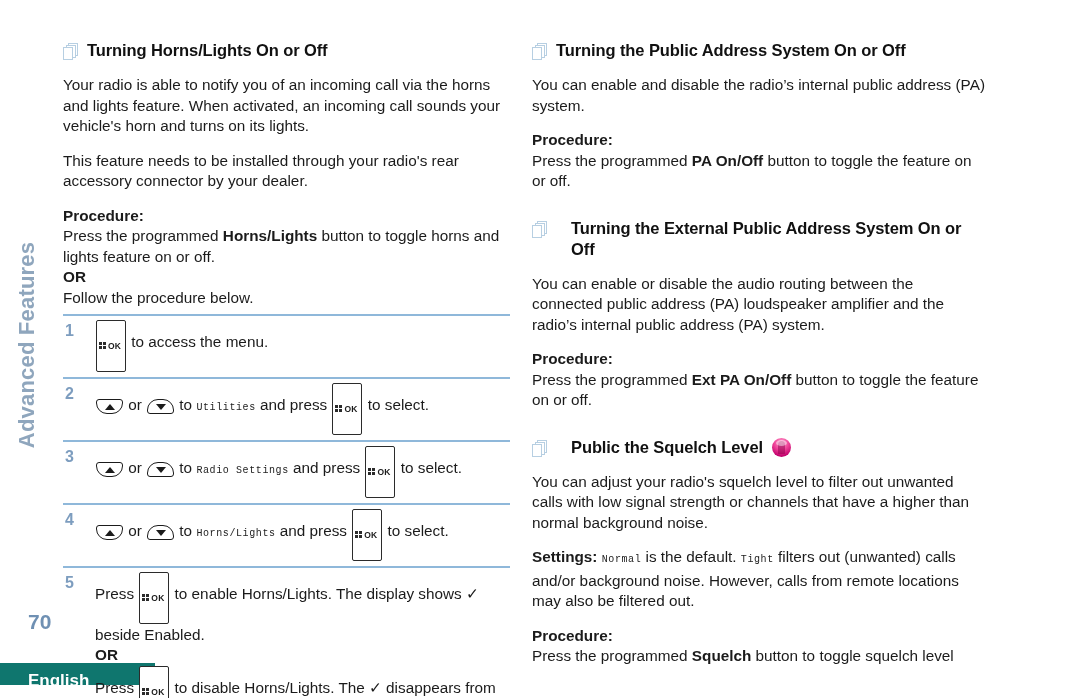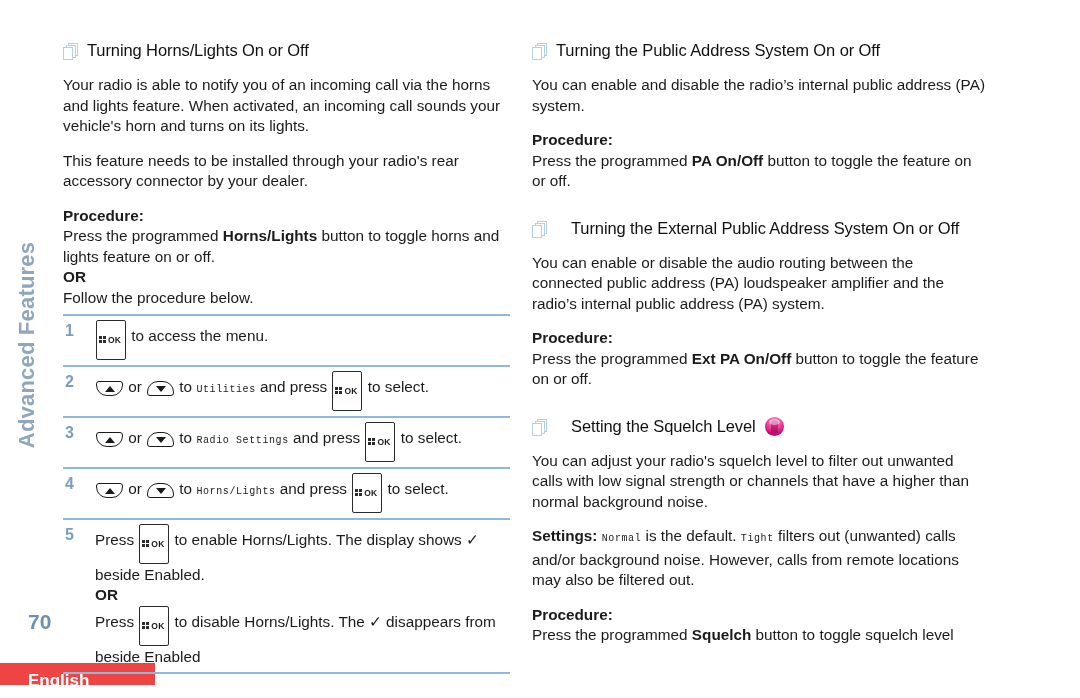--- a/index.html
+++ b/index.html
@@ -46,21 +46,21 @@
     font-weight: bold;
     color: #6f90b3;
     margin-left: 10px;
   }
   #language-bar {
     position: absolute;
     left: 0;
     top: 663px;
     width: 155px;
     height: 22px;
-    background: #ef4444;
+    background: #0f766e;
   }
   #language-label {
     position: absolute;
     left: 28px;
     top: 8px;
     font-size: 17px;
     font-weight: bold;
     color: #ffffff;
   }
 
@@ -102,25 +102,24 @@
     background: #ffffff;
     box-sizing: border-box;
   }
   .pages-icon i.back  { width: 10px; height: 13px; left: 5px; top: 0; }
   .pages-icon i.mid   { width: 10px; height: 13px; left: 3px; top: 2px; }
   .pages-icon i.front { width: 10px; height: 13px; left: 0;   top: 4px; }
 
   .section-heading h2 {
     margin: 0;
     font-size: 16.5px;
-    font-weight: normal;
+    font-weight: bold;
     line-height: 21px;
     letter-spacing: -0.1px;
     color: #111111;
-    text-align: right;
   }
 
   
   .badge-icon {
     display: inline-block;
     vertical-align: -4px;
     margin-left: 9px;
     width: 19px;
     height: 19px;
     border-radius: 50%;
@@ -201,21 +200,21 @@
     font-size: 15.3px;
     line-height: 21px;
   }
 
   
   .key-ok {
     display: inline-block;
     vertical-align: -3px;
     height: 14px;
     min-width: 24px;
-    padding: 12px 2px;
+    padding: 18px 2px;
     border: 1px solid #2b2b2b;
     border-radius: 2px;
     background: #ffffff;
     line-height: 12px;
     white-space: nowrap;
     margin: 0 1px;
   }
   .key-ok .grid {
     display: inline-block;
     width: 7px;
@@ -348,20 +347,20 @@
     <p class="body-text">You can enable or disable the audio routing between the connected public address (PA) loudspeaker amplifier and the radio’s internal public address (PA) system.</p>
     <p class="body-text tight lead">Procedure:</p>
     <p class="body-text"><span>Press the programmed </span><b>Ext PA On/Off</b><span> button to toggle the feature on or off.</span></p>
 
     <div class="section-heading spaced-top">
       <span class="pages-icon">
           <i class="back"></i>
           <i class="mid"></i>
           <i class="front"></i>
         </span>
-      <h2><span>Setting the Squelch Level</span><span class="badge-icon"></span></h2>
+      <h2><span>Public the Squelch Level</span><span class="badge-icon"></span></h2>
     </div>
     <p class="body-text">You can adjust your radio's squelch level to filter out unwanted calls with low signal strength or channels that have a higher than normal background noise.</p>
     <p class="body-text"><b>Settings:</b><span> </span><span class="mono">Normal</span><span> is the default. </span><span class="mono">Tight</span><span> filters out (unwanted) calls and/or background noise. However, calls from remote locations may also be filtered out.</span></p>
     <p class="body-text tight lead">Procedure:</p>
     <p class="body-text"><span>Press the programmed </span><b>Squelch</b><span> button to toggle squelch level</span></p>
   </div>
 </div>
 
 </body></html>

